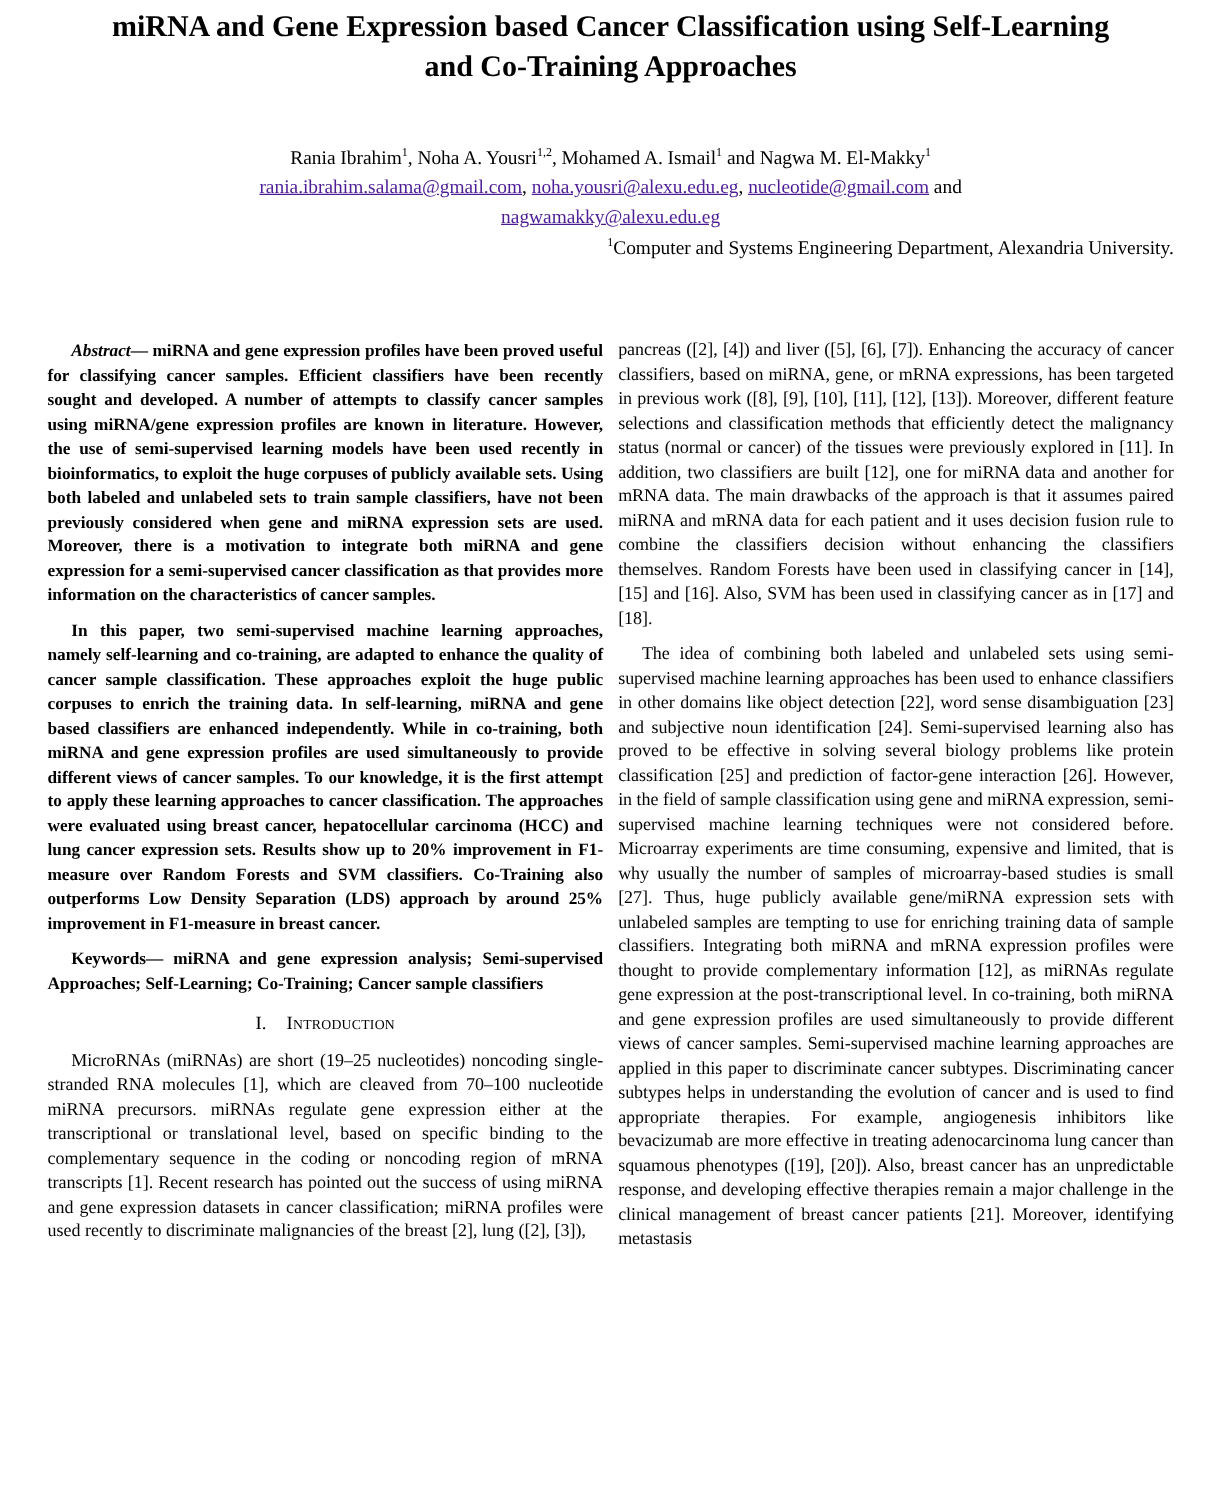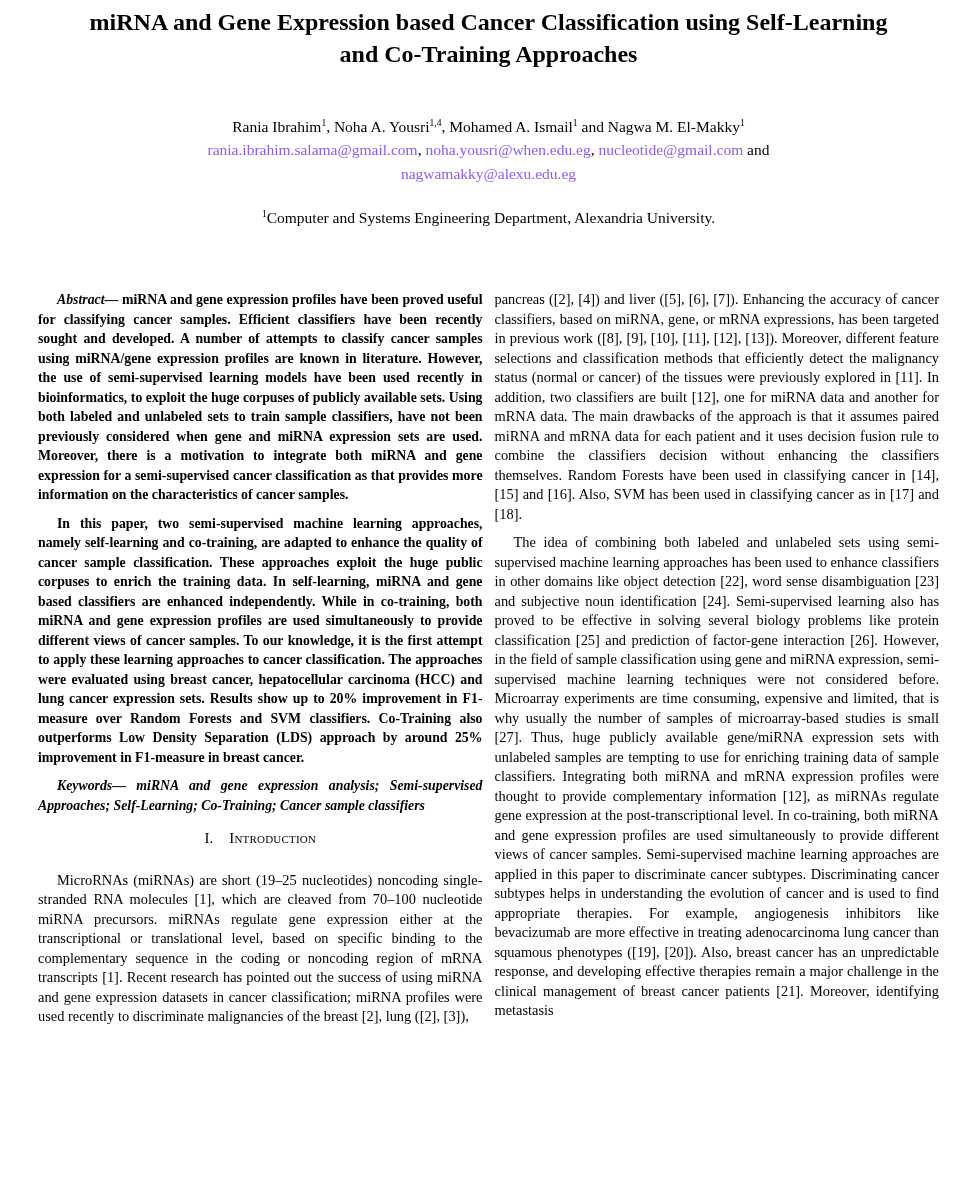--- a/index.html
+++ b/index.html
@@ -26,28 +26,29 @@
     font-size: 15.5px;
     margin-top: 44px;
     line-height: 1.5;
   }
   .emails {
     text-align: center;
     font-size: 15.5px;
     line-height: 1.55;
   }
   .email-link {
-    color: #8b5cf6;
+    color: #4c1d95;
+    text-decoration: underline;
     cursor: pointer;
   }
   .affiliations {
-    text-align: center;
+    text-align: right;
     font-size: 15.5px;
     line-height: 1.62;
-    margin-top: 19px;
+    margin-top: 0;
     font-family: Liberation Serif, serif;
   }
   sup {
     font-size: 0.62em;
     vertical-align: super;
     line-height: 0;
   }
   .columns {
     display: flex;
     gap: 12px;
@@ -57,43 +58,43 @@
     flex: 1 1 0;
     min-width: 0;
     text-align: justify;
     font-size: 14.4px;
     line-height: 19.5px;
   }
   p.par { text-indent: 19px; margin: 0 0 9px 0; }
   p.noindent { text-indent: 0; }
   .abstract { font-weight: bold; font-size: 13.8px; }
   .abstract .lead { font-style: italic; }
-  .keywords { font-weight: bold; font-style: italic; font-size: 13.8px; margin-bottom: 4px; }
+  .keywords { font-weight: bold; font-size: 13.8px; margin-bottom: 4px; }
   .section-heading {
     text-align: center;
     text-indent: 0;
     font-size: 15px;
-    margin: 14px 0 22px 0;
+    margin: 14px 0 10px 0;
   }
   .sec-num { margin-right: 16px; }
   .sc { font-variant: small-caps; letter-spacing: 0.2px; }
 </style>
 </head>
 <body>
 
 <div class="page">
 
   <h1 class="title">miRNA and Gene Expression based Cancer Classification using Self-Learning and Co-Training Approaches</h1>
 
   <div class="authors">
-    <span><span>Rania Ibrahim</span><sup>1</sup><span>,  </span></span><span><span>Noha A. Yousri</span><sup>1,4</sup><span>, </span></span><span><span>Mohamed A. Ismail</span><sup>1</sup><span> and </span></span><span><span>Nagwa M. El-Makky</span><sup>1</sup></span>
+    <span><span>Rania Ibrahim</span><sup>1</sup><span>,  </span></span><span><span>Noha A. Yousri</span><sup>1,2</sup><span>, </span></span><span><span>Mohamed A. Ismail</span><sup>1</sup><span> and </span></span><span><span>Nagwa M. El-Makky</span><sup>1</sup></span>
   </div>
 
   <div class="emails">
-    <div><a class="email-link">rania.ibrahim.salama@gmail.com</a><span>, </span><a class="email-link">noha.yousri@when.edu.eg</a><span>, </span><a class="email-link">nucleotide@gmail.com</a><span> and</span></div>
+    <div><a class="email-link">rania.ibrahim.salama@gmail.com</a><span>, </span><a class="email-link">noha.yousri@alexu.edu.eg</a><span>, </span><a class="email-link">nucleotide@gmail.com</a><span> and</span></div>
     <div><a class="email-link">nagwamakky@alexu.edu.eg</a></div>
   </div>
 
   <div class="affiliations">
     <div><sup>1</sup><span>Computer and Systems Engineering Department, Alexandria University.</span></div>
   </div>
 
   <div class="columns">
 
     <div class="col">

